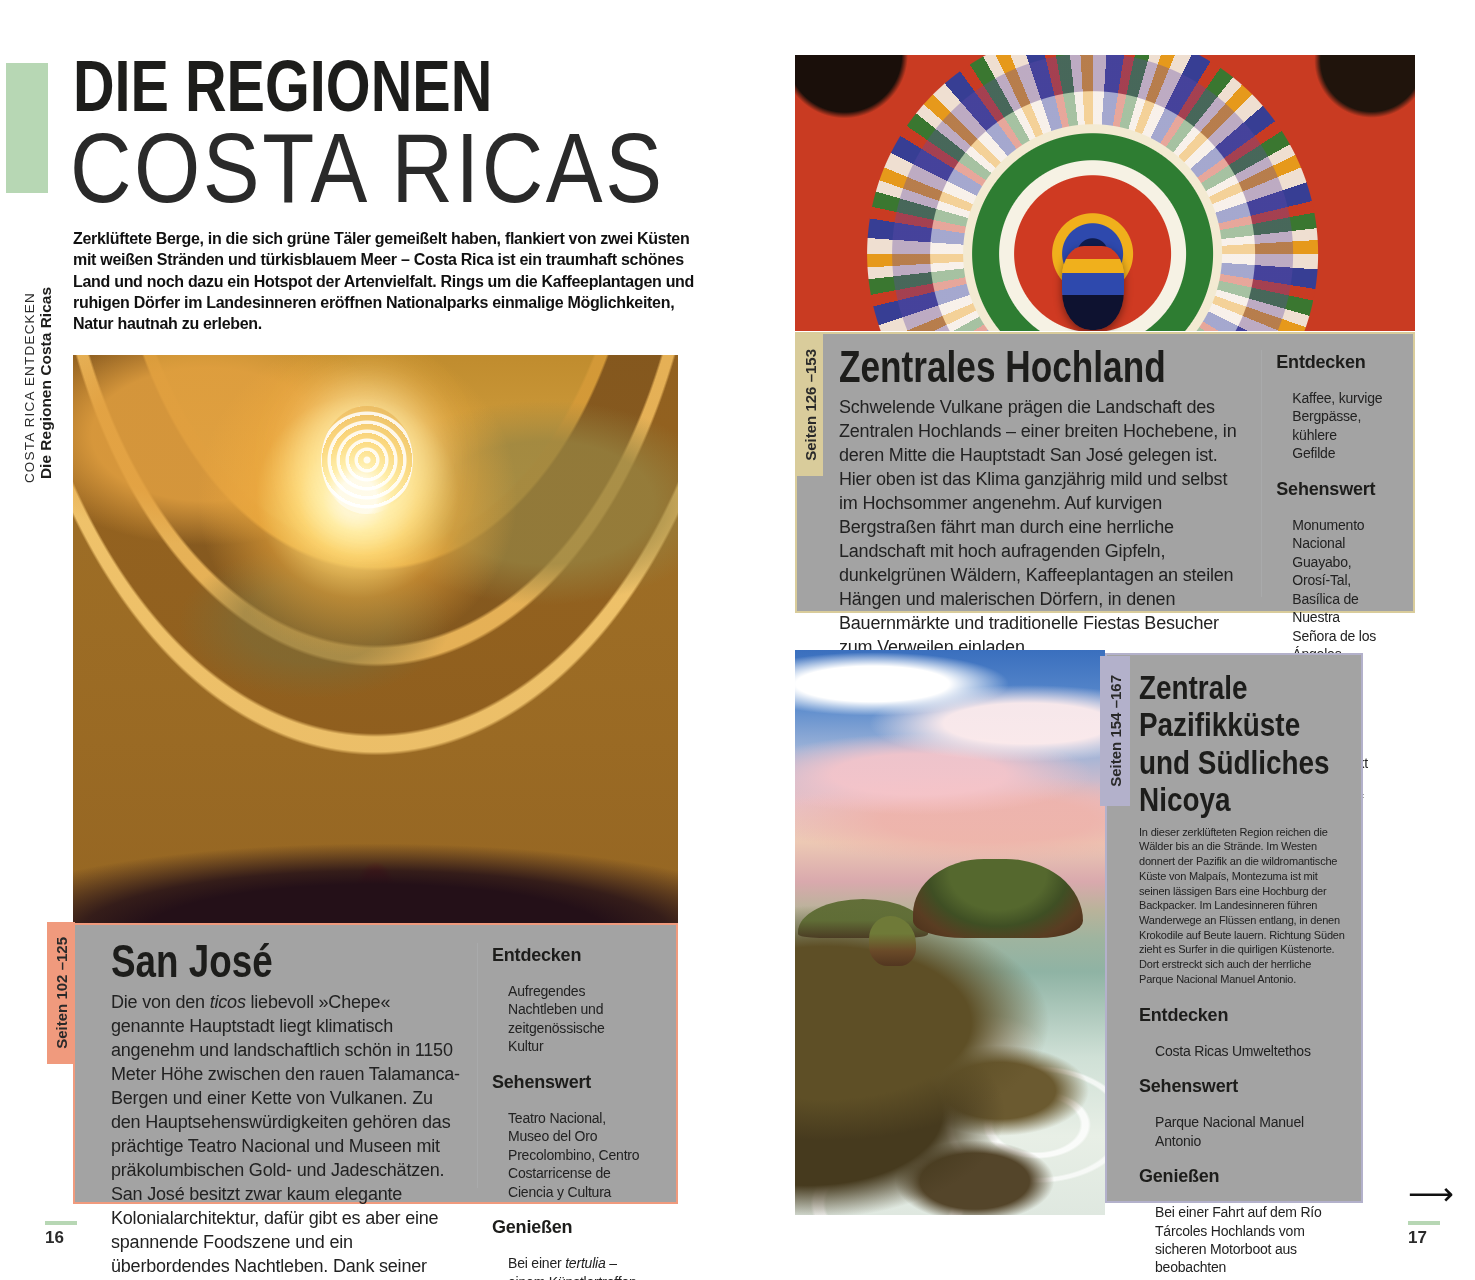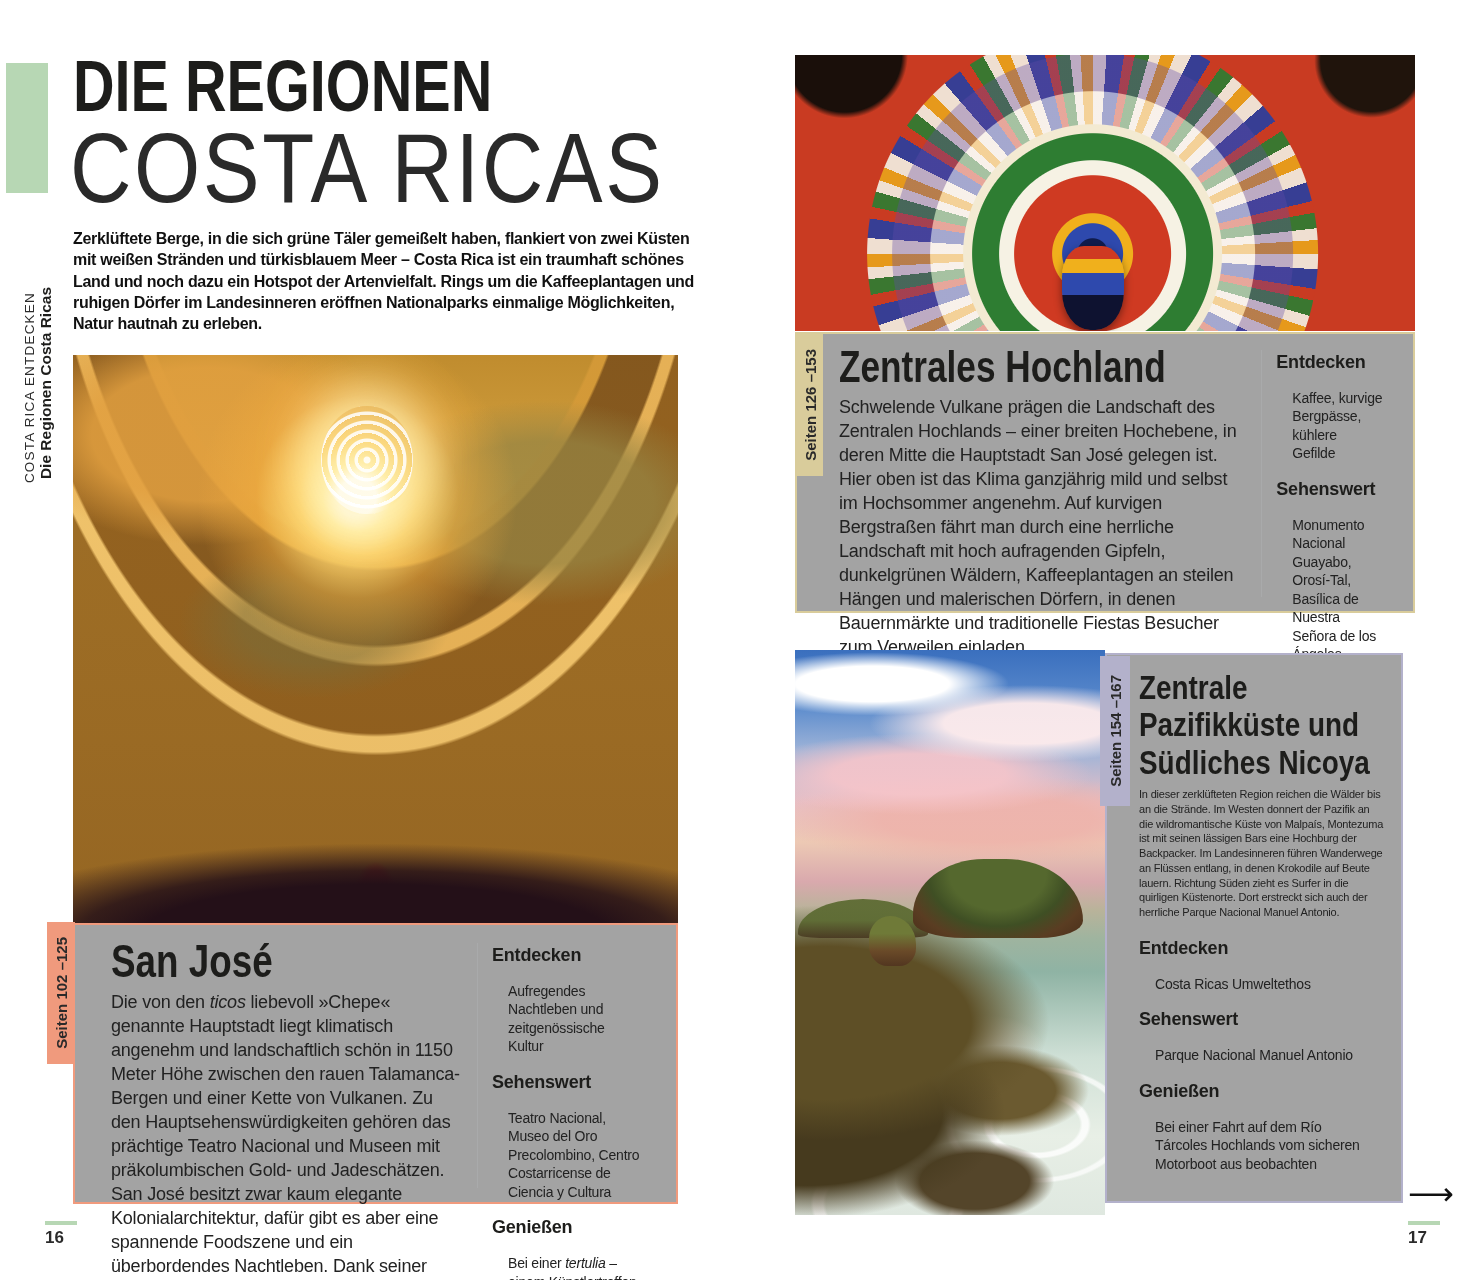--- a/index.html
+++ b/index.html
@@ -87,21 +87,21 @@
     border-radius:45% 55% 35% 40%;}
 
   
   .box{position:absolute;box-sizing:border-box;background:#a3a3a3;}
   .box-sanjose{left:73px;top:923px;width:605px;height:281px;
     border:2px solid var(--san-jose-accent,#f09a7d);display:flex;
     padding:12px 18px 0 36px;}
   .box-hochland{left:795px;top:332px;width:620px;height:281px;
     border:2px solid var(--hochland-accent,#d9cc9b);display:flex;
     padding:10px 14px 0 42px;}
-  .box-pazifik{left:1105px;top:653px;width:298px;height:550px;
+  .box-pazifik{left:1105px;top:653px;width:258px;height:550px;
     border:2px solid var(--pazifik-accent,#b3b1cb);
     padding:14px 16px 0 32px;box-sizing:border-box;}
 
   .col-main{flex:0 0 352px;}
   .col-info{flex:1 1 auto;margin-left:14px;border-left:1px solid #a9aaab;
     padding-left:14px;margin-top:6px;margin-bottom:14px;}
   .section-title{margin:0 0 2px 0;font-weight:700;color:#1d1d1b;line-height:1.05;
     transform:scaleX(.8);transform-origin:0 0;white-space:nowrap;}
   .box-sanjose .section-title{font-size:46px;}
   .box-hochland .section-title{font-size:44px;}

